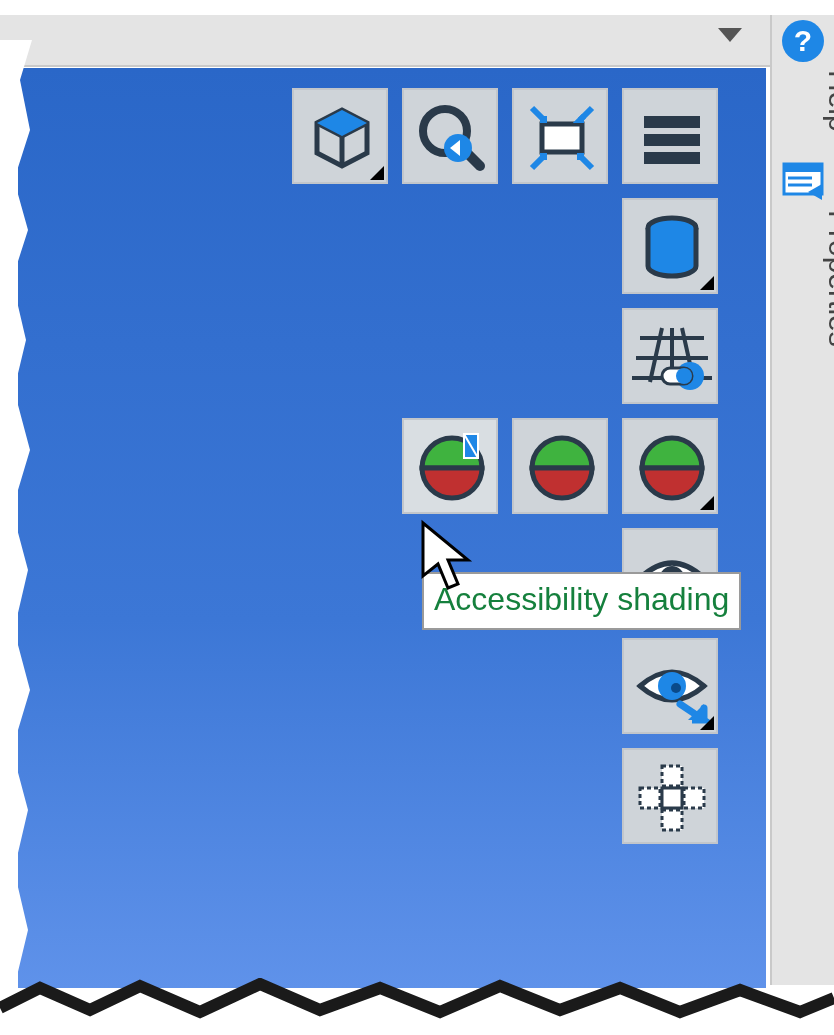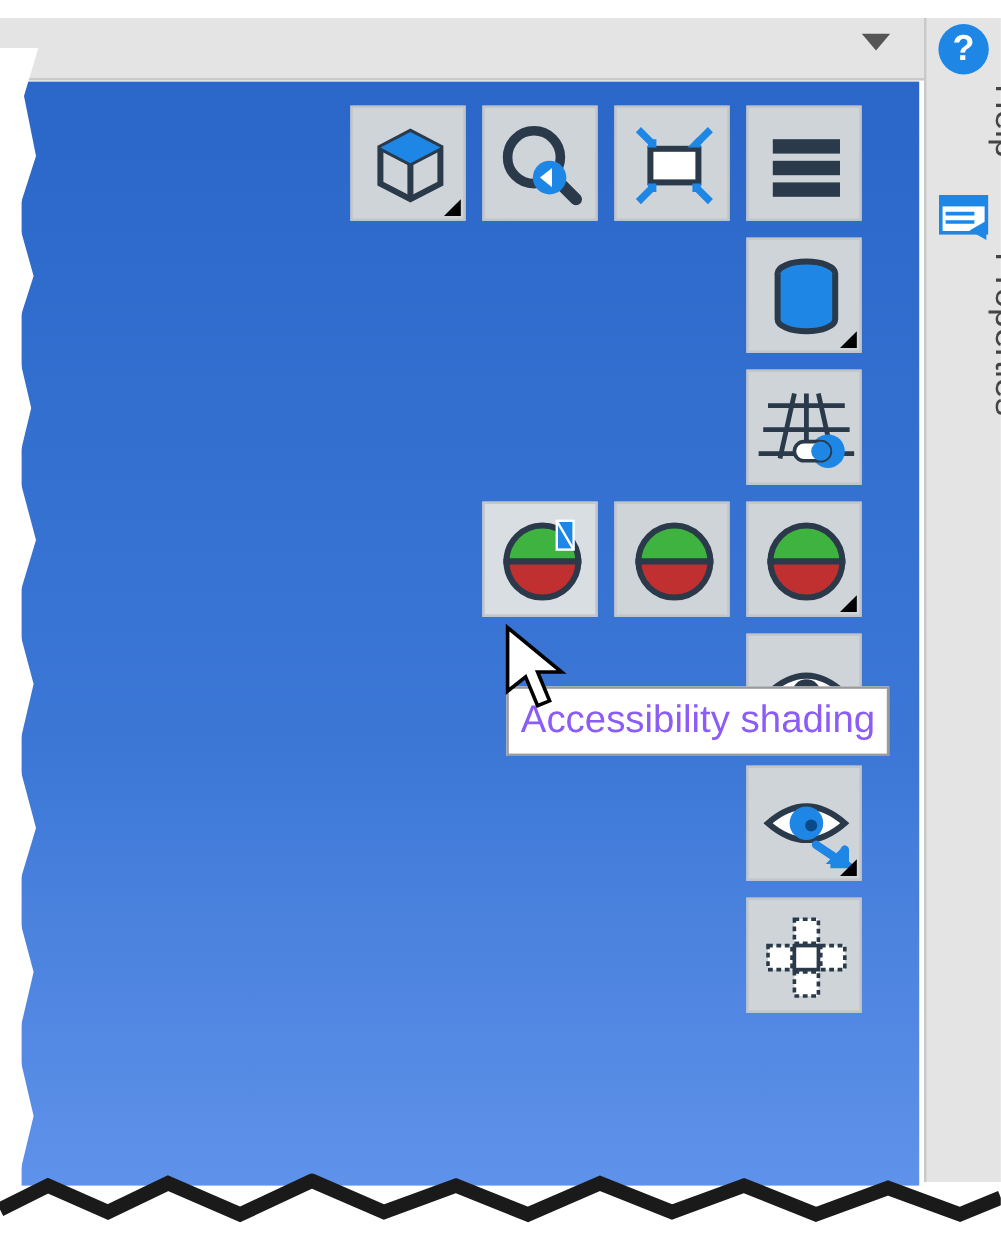--- a/index.html
+++ b/index.html
@@ -20,21 +20,21 @@
   #b-cyl {left:604px;top:130px;}
   #b-grid{left:604px;top:240px;}
   #b-sh1 {left:384px;top:350px;}
   #b-sh2 {left:494px;top:350px;}
   #b-sh3 {left:604px;top:350px;}
   #b-eye1{left:604px;top:460px;}
   #b-eye2{left:604px;top:570px;}
   #b-cross{left:604px;top:680px;}
   .iconbox{position:absolute;left:8px;top:8px;width:80px;height:80px;}
   .tooltip{position:absolute;left:404px;top:504px;height:54px;line-height:50px;
-    padding:0 10px;background:#fff;border:2px solid #9a9a9a;font-size:32px;color:#8b5cf6;}
+    padding:0 10px;background:#fff;border:2px solid #9a9a9a;font-size:32px;color:#15803d;}
   .cursor{position:absolute;left:400px;top:450px;pointer-events:none;}
   
   .sidepanel{position:absolute;left:770px;top:15px;width:62px;height:970px;background:#e4e4e4;border-left:2px solid #c9c9c9;}
   .help-btn{position:absolute;left:10px;top:5px;width:42px;height:42px;border-radius:50%;background:#1e87e6;color:#fff;font-size:30px;font-weight:bold;text-align:center;line-height:42px;}
   .vtext{position:absolute;left:50px;writing-mode:vertical-rl;color:#444;font-size:30px;}
   #lbl-help{top:55px;}
   #lbl-prop{top:195px;}
   .prop-icon{position:absolute;left:10px;top:145px;}
   
   .torn-left{position:absolute;left:0;top:40px;width:32px;height:940px;}

